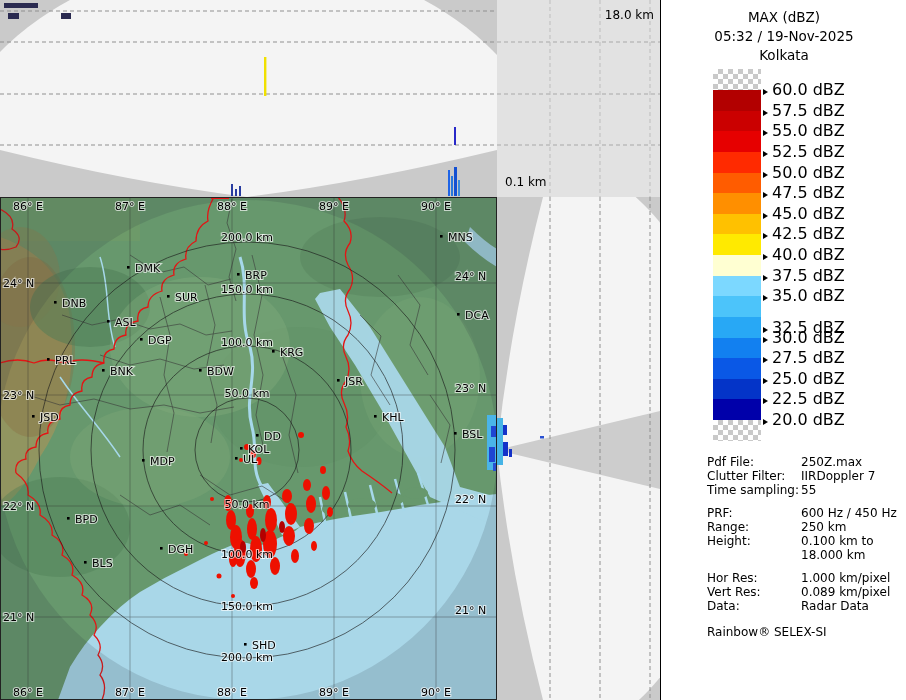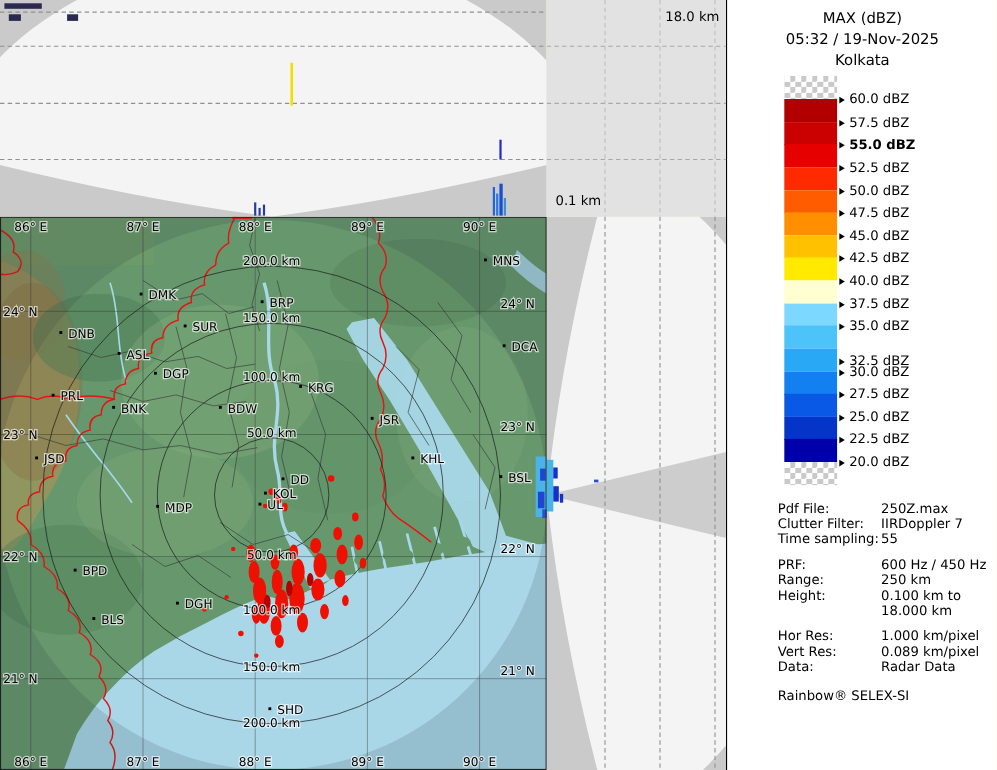--- a/index.html
+++ b/index.html
@@ -1,33 +1,33 @@
 <!DOCTYPE html>
 <html style="--echo_red: #ee1000; --echo_dark_red: #b40000; --echo_cyan: #4ab4e8; --water: #a9d7e8; --terrain: #67986d; --boundary_red: #e41414; --panel_gray: #cacaca;"><head>
 <meta charset="utf-8">
 <style>
   html,body{margin:0;padding:0;background:#fff;}
-  #app{position:relative;width:906px;height:700px;overflow:hidden;background:#fef9c3;
+  #app{position:relative;width:906px;height:700px;overflow:hidden;background:#7dd3fc;
        font-family:"DejaVu Sans","Liberation Sans",sans-serif;color:#000;}
   .panel{position:absolute;}
   #top-xsec{left:0;top:0;width:497px;height:197px;}
   #corner-axis{left:497px;top:0;width:163px;height:197px;background:#e2e2e2;}
   #right-xsec{left:497px;top:197px;width:163px;height:503px;}
   #map-panel{left:0;top:197px;width:497px;height:503px;}
   #legend{left:660px;top:0;width:246px;height:700px;background:#fff;border-left:1px solid #000000;box-sizing:border-box;}
   svg{display:block;}
   .axis-label{position:absolute;font-size:12px;white-space:nowrap;}
   #label-18km{right:6px;top:8px;}
   #label-01km{left:8px;bottom:8px;}
   #legend-title{position:absolute;left:10px;top:8px;width:226px;text-align:center;font-size:13.5px;line-height:19px;}
   #legend-cells{position:absolute;left:0;top:0;width:246px;height:460px;}
   .cell{position:absolute;}
   .checker{background-image:conic-gradient(#c9c9c9 25%,#ffffff 0 50%,#c9c9c9 0 75%,#ffffff 0);background-size:10px 10px;}
   #legend-labels{position:absolute;left:0;top:0;width:246px;height:460px;}
-  .bl{position:absolute;left:102px;height:14px;line-height:14px;font-size:12px;white-space:nowrap;}
+  .bl{position:absolute;left:102px;height:14px;line-height:14px;font-size:16px;white-space:nowrap;}
   .bl::before{content:"";display:inline-block;width:0;height:0;border-left:5px solid #000;
               border-top:3.5px solid transparent;border-bottom:3.5px solid transparent;margin-right:4px;}
   #info-block{position:absolute;left:46px;top:455px;width:196px;height:200px;font-size:12px;}
   .irow{position:absolute;left:0;white-space:nowrap;height:14px;line-height:14px;}
   .il{display:inline-block;width:94px;}
   #info-footer{position:absolute;left:0;white-space:nowrap;height:14px;line-height:14px;}
   .maplab{font-family:"DejaVu Sans","Liberation Sans",sans-serif;paint-order:stroke;stroke:#ffffff;stroke-width:2.2px;stroke-opacity:0.65;fill:#000;}
 </style>
 </head>
 <body>
@@ -340,21 +340,21 @@
         <div class="cell" style="top: 316.9px; left: 52px; width: 48px; height: 21px; background: rgb(40, 168, 245);"></div>
         <div class="cell" style="top: 337.5px; left: 52px; width: 48px; height: 21px; background: rgb(18, 128, 240);"></div>
         <div class="cell" style="top: 358.1px; left: 52px; width: 48px; height: 21px; background: rgb(10, 88, 230);"></div>
         <div class="cell" style="top: 378.8px; left: 52px; width: 48px; height: 21px; background: rgb(4, 52, 200);"></div>
         <div class="cell" style="top: 399.4px; left: 52px; width: 48px; height: 21px; background: rgb(0, 0, 170);"></div>
         <div class="cell checker" style="top: 420px; left: 52px; width: 48px; height: 21px;"></div>
       </div>
     <div id="legend-labels">
         <div class="bl" style="top: 83px;">60.0 dBZ</div>
         <div class="bl" style="top: 103.6px;">57.5 dBZ</div>
-        <div class="bl" style="top: 124.3px; font-weight: bold;">55.0 dBZ</div>
+        <div class="bl" style="top: 124.3px;">55.0 dBZ</div>
         <div class="bl" style="top: 144.9px;">52.5 dBZ</div>
         <div class="bl" style="top: 165.5px;">50.0 dBZ</div>
         <div class="bl" style="top: 186.1px;">47.5 dBZ</div>
         <div class="bl" style="top: 207px;">45.0 dBZ</div>
         <div class="bl" style="top: 227.4px;">42.5 dBZ</div>
         <div class="bl" style="top: 248px;">40.0 dBZ</div>
         <div class="bl" style="top: 268.6px;">37.5 dBZ</div>
         <div class="bl" style="top: 289.3px;">35.0 dBZ</div>
         <div class="bl" style="top: 321px;">32.5 dBZ</div>
         <div class="bl" style="top: 330.5px;">30.0 dBZ</div>

